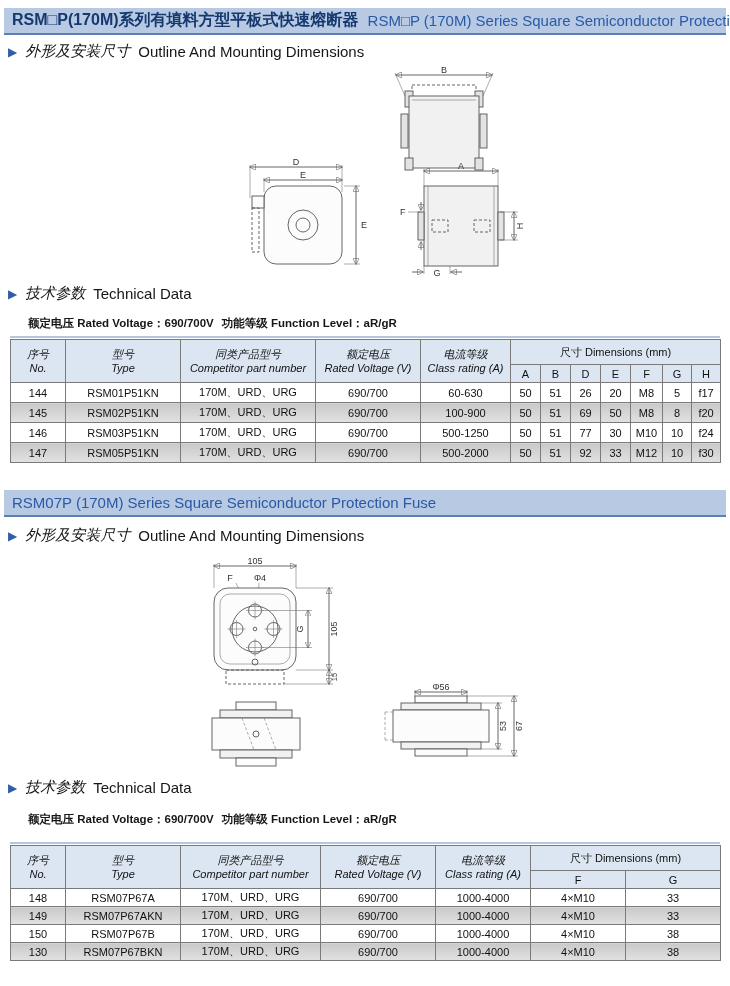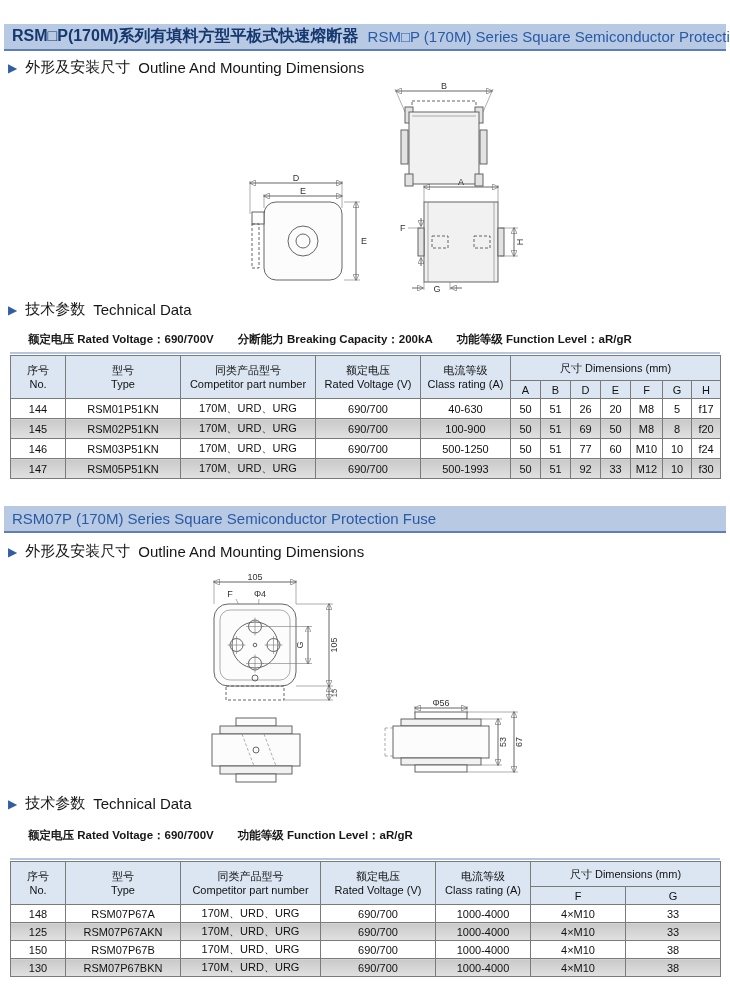--- a/index.html
+++ b/index.html
@@ -1,40 +1,40 @@
 <!DOCTYPE html>
 <html><head>
 <meta charset="utf-8">
 <style>
   html,body{margin:0;padding:0;background:#ffffff;}
   .page{
     position:relative;width:730px;height:962px;background:#ffffff;overflow:hidden;
-    font-family:"Liberation Sans","DejaVu Sans",sans-serif;color:#1a1a1a;margin-top:16px;
+    font-family:"Liberation Sans","DejaVu Sans",sans-serif;color:#1a1a1a;
   }
   
   .band{
     position:absolute;left:4px;width:722px;height:27px;background:#b8c9e4;
     border-bottom:2px solid #5d7fb5;display:flex;align-items:center;gap:9px;
     padding-left:8px;box-sizing:border-box;white-space:nowrap;
   }
   .band-cn{font-weight:bold;font-size:16px;color:#15386f;}
   .band-en{font-size:15px;color:#2a5aa5;}
   
   .sec-heading{position:absolute;left:8px;display:flex;align-items:center;gap:8px;font-size:15px;color:#161616;white-space:nowrap;}
   .marker{color:#2f5da8;font-size:12px;line-height:1;}
-  .h-cn{font-weight:500;}
-  
-  .params{position:absolute;left:28px;display:flex;gap:24px;font-size:11.5px;font-weight:bold;color:#161616;white-space:nowrap;}
+  .h-cn{font-weight:500;font-style:italic;}
+  
+  .params{position:absolute;left:28px;display:flex;gap:8px;font-size:11.5px;font-weight:bold;color:#161616;white-space:nowrap;}
   
   .rule{position:absolute;left:10px;width:710px;height:2px;background:#b4c6e0;}
   
   .dtable{position:absolute;left:10px;width:710px;border-collapse:collapse;table-layout:fixed;font-size:11px;color:#111;}
   .dtable th,.dtable td{border:1px solid #7a7a7a;text-align:center;vertical-align:middle;padding:0 2px;overflow:hidden;}
   .dtable thead th{background:#dce6f2;font-weight:normal;}
-  .dtable .cn,.dtable .en{display:block;line-height:1.3;}
+  .dtable .cn,.dtable .en{display:block;line-height:1.3;font-style:italic;}
   .dtable .inl{display:inline;}
   tr.h-main{height:25px;}
   tr.h-sub{height:18px;}
   .t1 tbody tr{height:20px;}
   .t2 tbody tr{height:18px;}
   .dtable tbody tr:nth-child(even) td{background:linear-gradient(180deg,#c9c9c9 0%,#e1e1e1 100%);}
   
   .drawing{position:absolute;}
   .drawing line,.drawing rect,.drawing circle,.drawing path,.drawing polyline{stroke:#555;stroke-width:0.9;fill:none;}
   .drawing rect.fill-lt{fill:#f1f1f1;}
@@ -131,21 +131,20 @@
   </svg>
 
   <div class="sec-heading" style="top:284px">
     <span class="marker">▶</span>
     <span class="h-cn">技术参数</span>
     <span class="h-en">Technical Data</span>
   </div>
 
   <div class="params" style="top:316px">
     <span>额定电压 Rated Voltage：690/700V</span>
-    <span>分断能力 Breaking Capacity：200kA</span>
     <span>功能等级 Function Level：aR/gR</span>
   </div>
 
   <div class="rule" style="top:336px"></div>
 
   <table class="dtable t1" style="top:339px">
     <colgroup>
       <col style="width:55px">
         <col style="width:115px">
         <col style="width:135px">
@@ -192,21 +191,21 @@
         <th>G</th>
         <th>H</th>
       </tr>
     </thead>
     <tbody>
       <tr>
         <td>144</td>
         <td>RSM01P51KN</td>
         <td>170M、URD、URG</td>
         <td>690/700</td>
-        <td>40-630</td>
+        <td>60-630</td>
         <td>50</td>
         <td>51</td>
         <td>26</td>
         <td>20</td>
         <td>M8</td>
         <td>5</td>
         <td>f17</td>
       </tr>
       <tr>
         <td>145</td>
@@ -224,31 +223,31 @@
       </tr>
       <tr>
         <td>146</td>
         <td>RSM03P51KN</td>
         <td>170M、URD、URG</td>
         <td>690/700</td>
         <td>500-1250</td>
         <td>50</td>
         <td>51</td>
         <td>77</td>
-        <td>60</td>
+        <td>30</td>
         <td>M10</td>
         <td>10</td>
         <td>f24</td>
       </tr>
       <tr>
         <td>147</td>
         <td>RSM05P51KN</td>
         <td>170M、URD、URG</td>
         <td>690/700</td>
-        <td>500-1993</td>
+        <td>500-2000</td>
         <td>50</td>
         <td>51</td>
         <td>92</td>
         <td>33</td>
         <td>M12</td>
         <td>10</td>
         <td>f30</td>
       </tr>
     </tbody>
   </table>
@@ -393,21 +392,21 @@
       <tr>
         <td>148</td>
         <td>RSM07P67A</td>
         <td>170M、URD、URG</td>
         <td>690/700</td>
         <td>1000-4000</td>
         <td>4×M10</td>
         <td>33</td>
       </tr>
       <tr>
-        <td>125</td>
+        <td>149</td>
         <td>RSM07P67AKN</td>
         <td>170M、URD、URG</td>
         <td>690/700</td>
         <td>1000-4000</td>
         <td>4×M10</td>
         <td>33</td>
       </tr>
       <tr>
         <td>150</td>
         <td>RSM07P67B</td>

